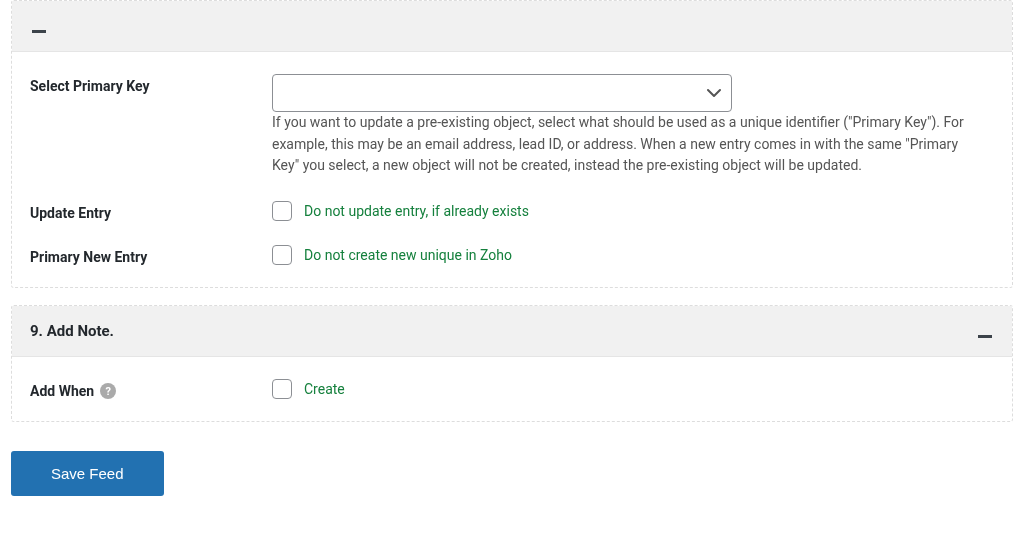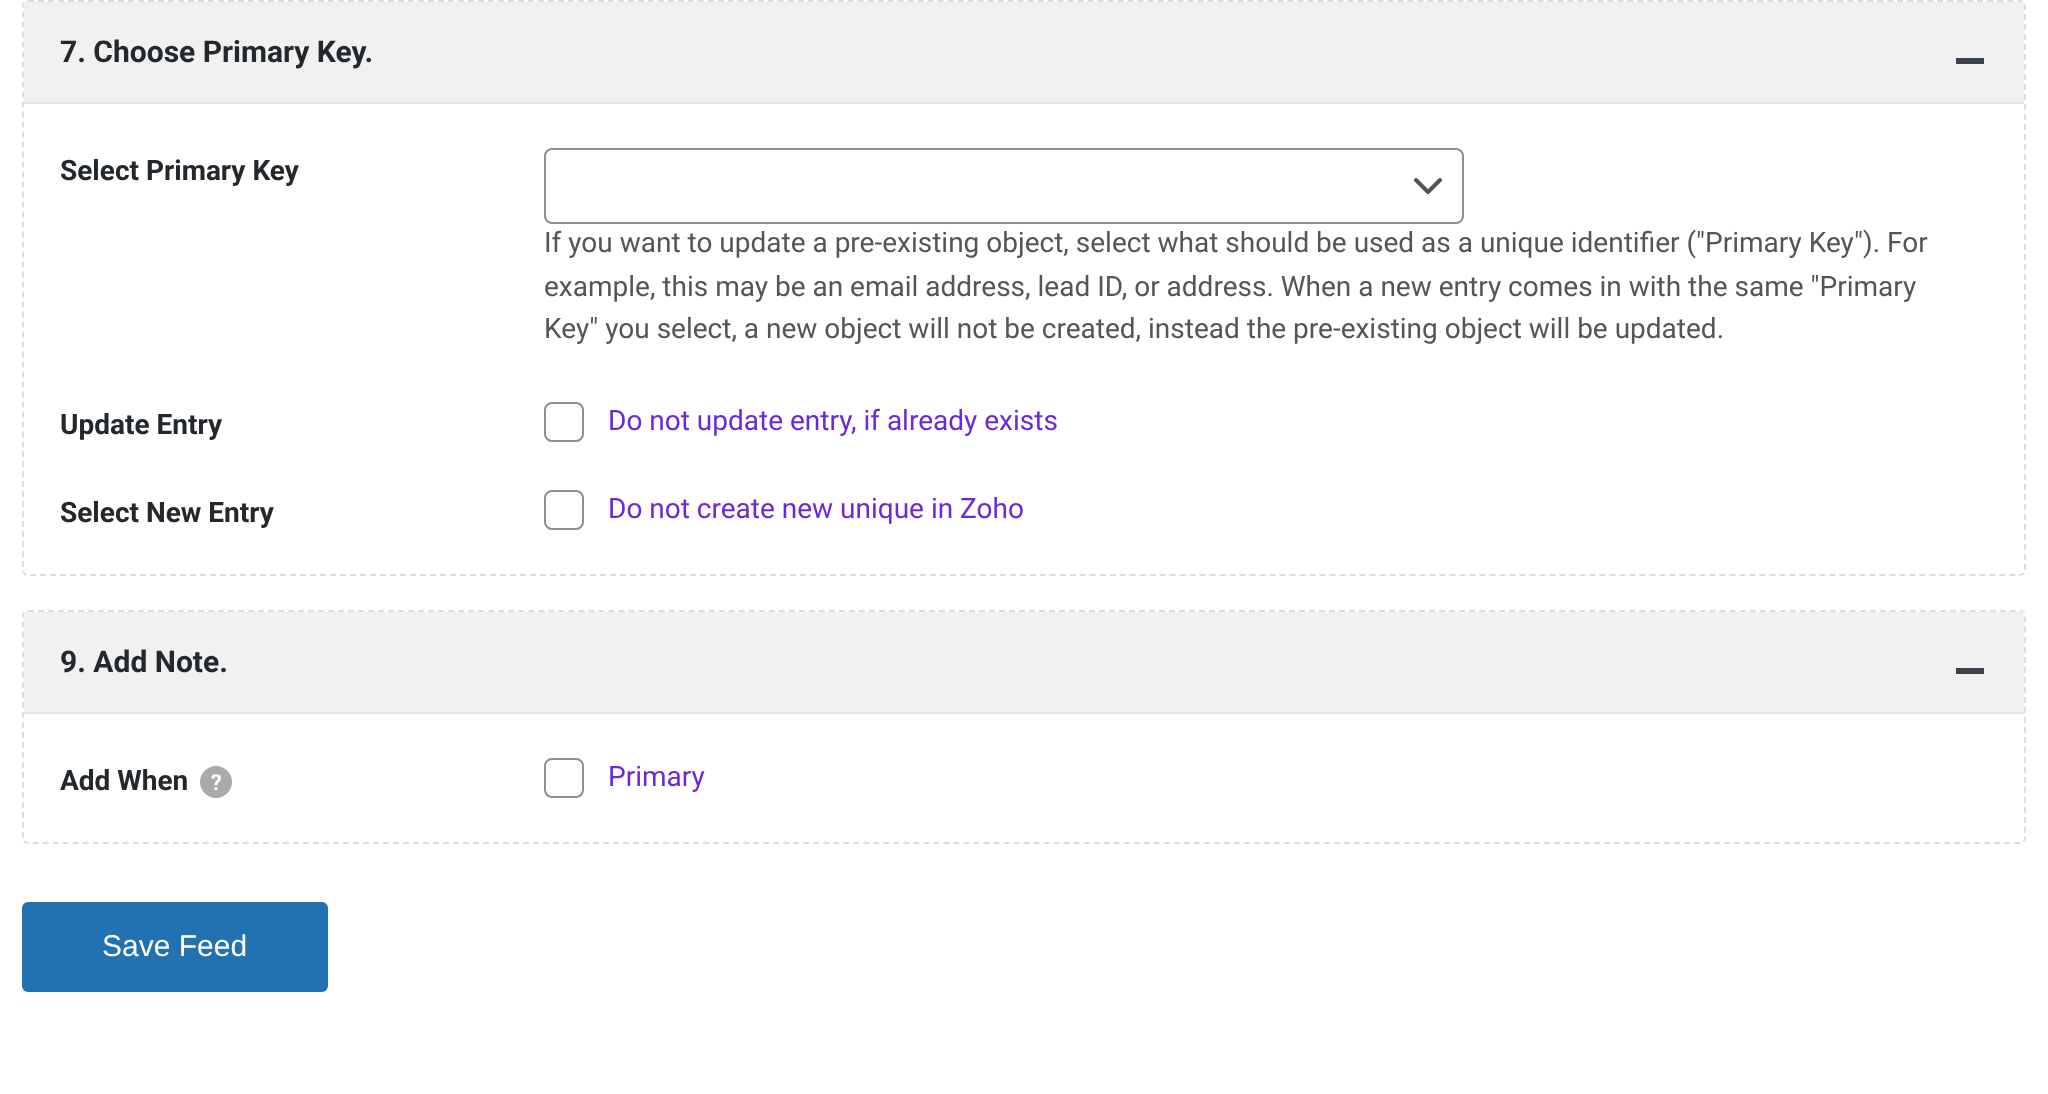--- a/index.html
+++ b/index.html
@@ -110,21 +110,21 @@
       width: 20px;
       height: 20px;
       border: 1px solid #8c8f94;
       border-radius: 4px;
       background: #fff;
       cursor: pointer;
       flex-shrink: 0;
     }
     .checkbox-label {
       font-size: 14px;
-      color: #6d28d9;
+      color: #15803d;
     }
     .help-icon {
       width: 16px;
       height: 16px;
       border-radius: 50%;
       background: #aaa;
       color: #fff;
       font-size: 11px;
       font-weight: 700;
       display: inline-flex;
@@ -144,21 +144,20 @@
     }
   </style>
 </head>
 <body>
 
 <div class="wrapper">
 
   
   <div class="panel">
     <div class="panel-header">
-      <div class="panel-title">7. Choose Primary Key.</div>
       <div class="collapse-icon">
         <svg width="14" height="3" viewBox="0 0 14 3">
             <rect width="14" height="3" fill="#3c434a"></rect>
           </svg>
       </div>
     </div>
     <div class="panel-body">
 
       <div class="form-row">
         <div class="form-label">Select Primary Key</div>
@@ -179,21 +178,21 @@
         <div class="form-label">Update Entry</div>
         <div class="form-control">
           <div class="checkbox-row">
             <div class="checkbox"></div>
             <div class="checkbox-label">Do not update entry, if already exists</div>
           </div>
         </div>
       </div>
 
       <div class="form-row">
-        <div class="form-label">Select New Entry</div>
+        <div class="form-label">Primary New Entry</div>
         <div class="form-control">
           <div class="checkbox-row">
             <div class="checkbox"></div>
             <div class="checkbox-label">Do not create new unique in Zoho</div>
           </div>
         </div>
       </div>
 
     </div>
   </div>
@@ -211,21 +210,21 @@
     <div class="panel-body">
 
       <div class="form-row">
         <div class="form-label">
           <span>Add When</span>
           <span class="help-icon">?</span>
         </div>
         <div class="form-control">
           <div class="checkbox-row">
             <div class="checkbox"></div>
-            <div class="checkbox-label">Primary</div>
+            <div class="checkbox-label">Create</div>
           </div>
         </div>
       </div>
 
     </div>
   </div>
 
   <button class="save-button">Save Feed</button>
 
 </div>

